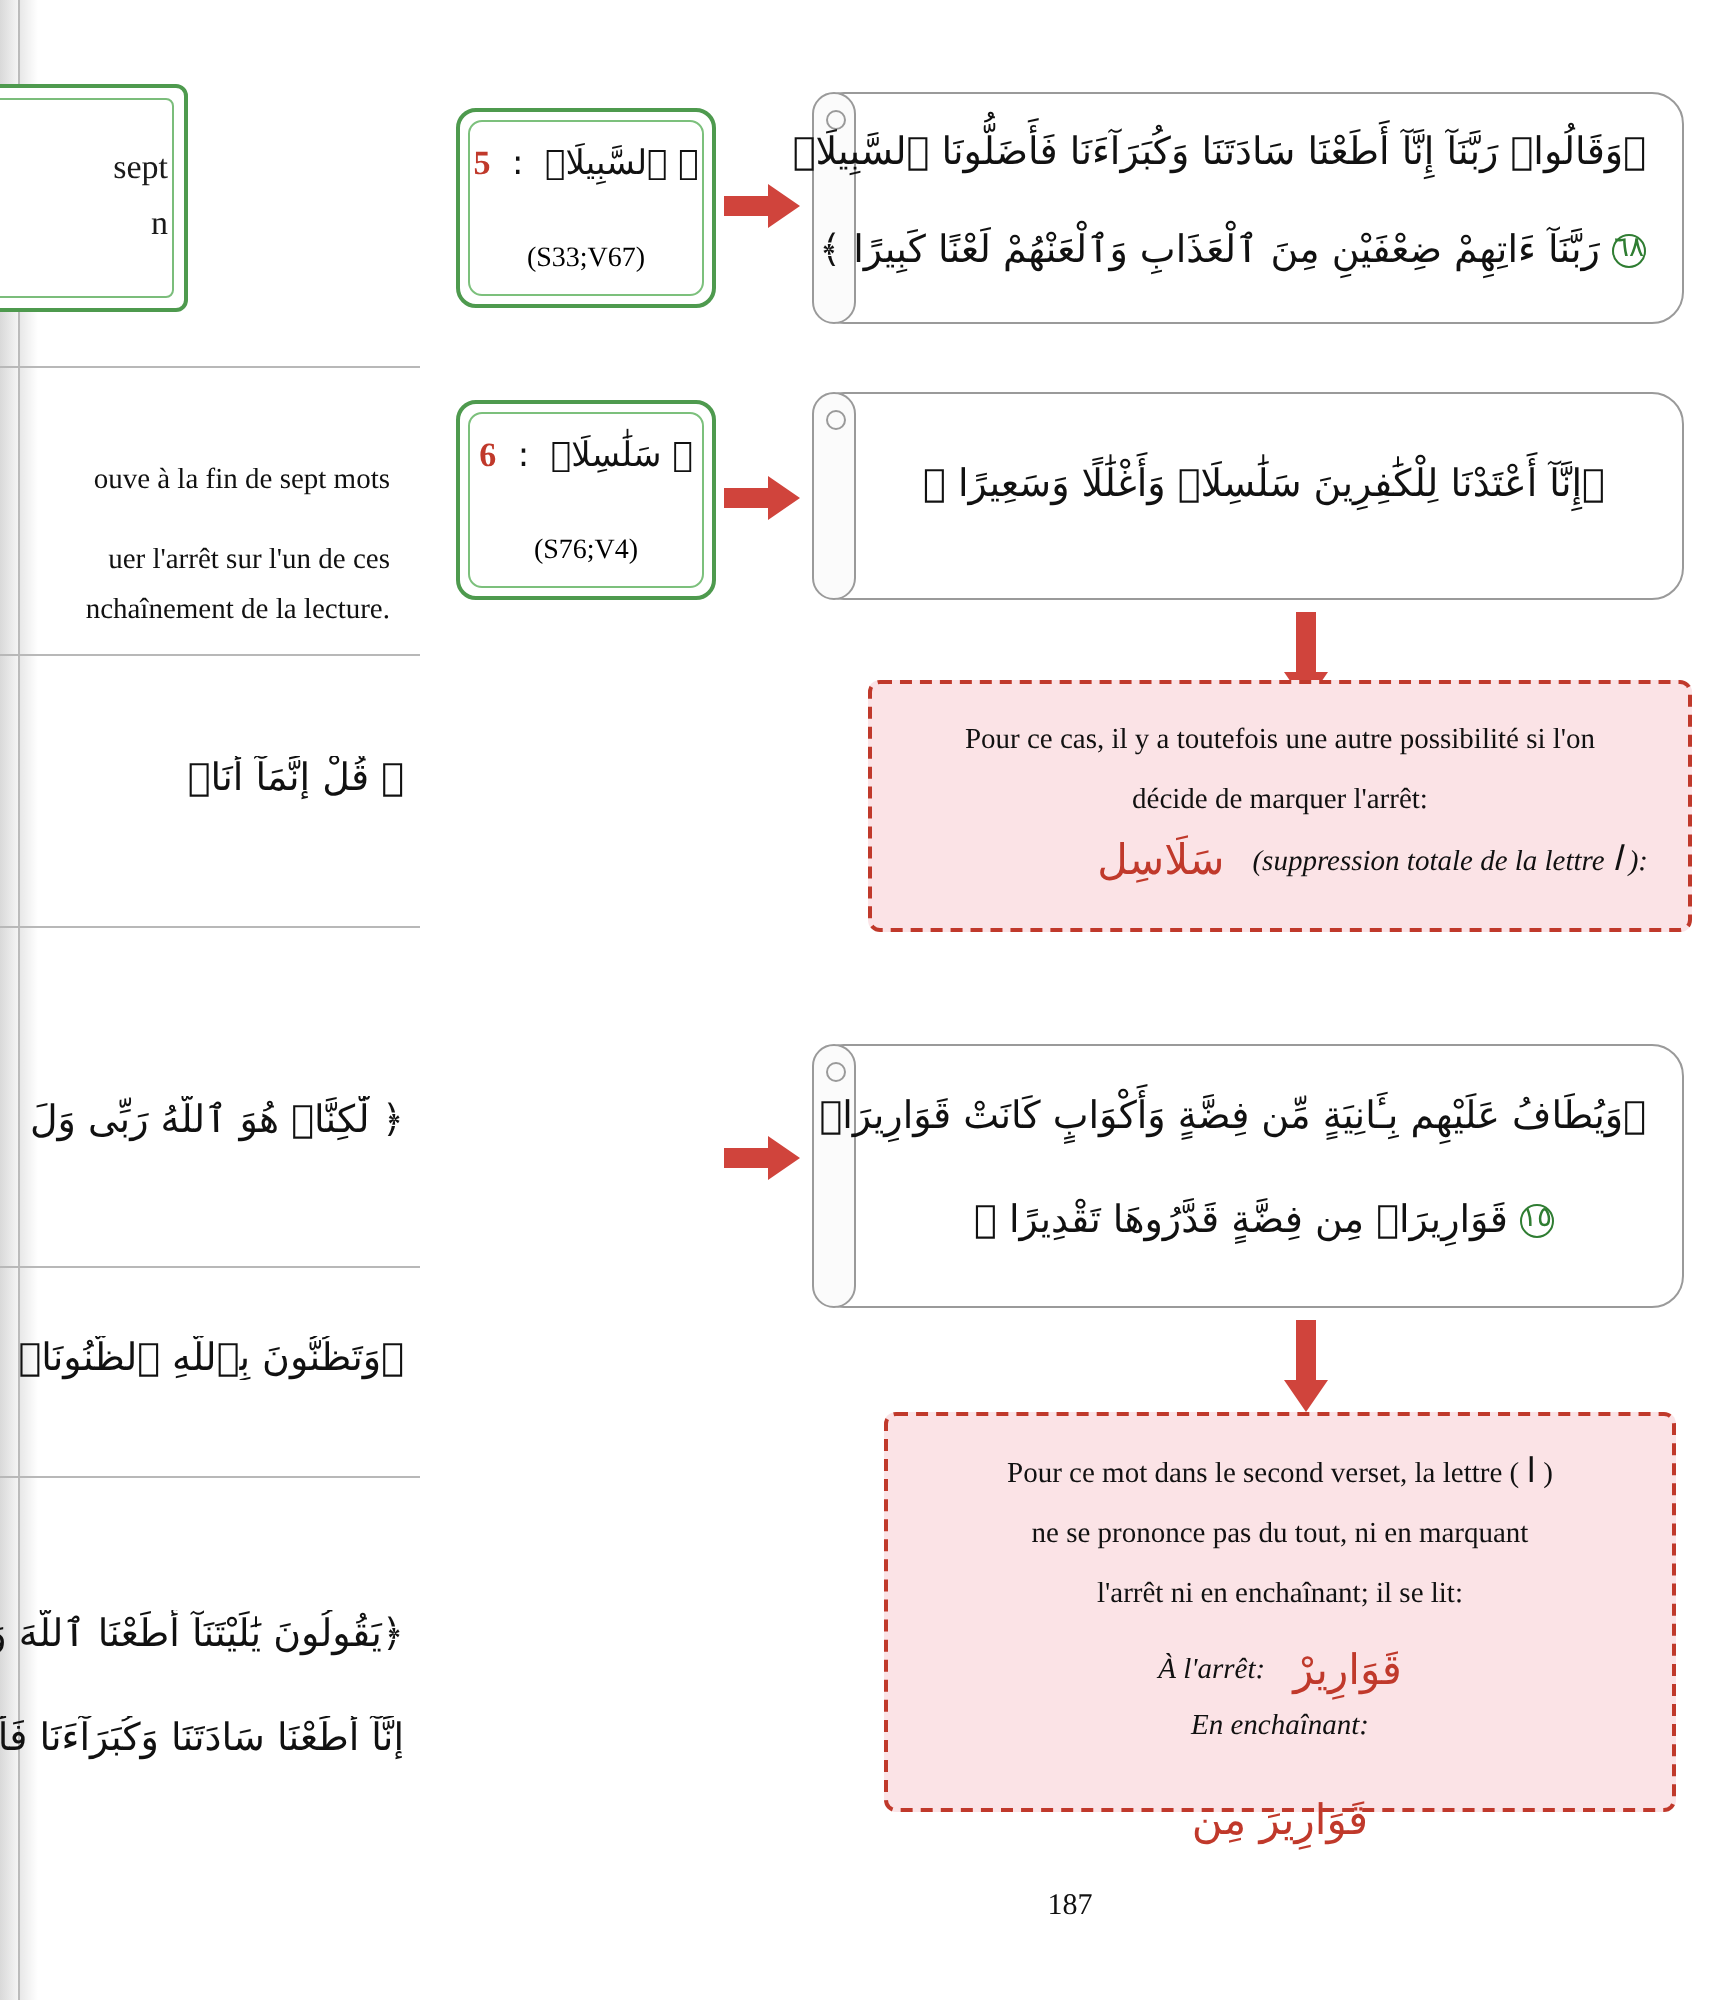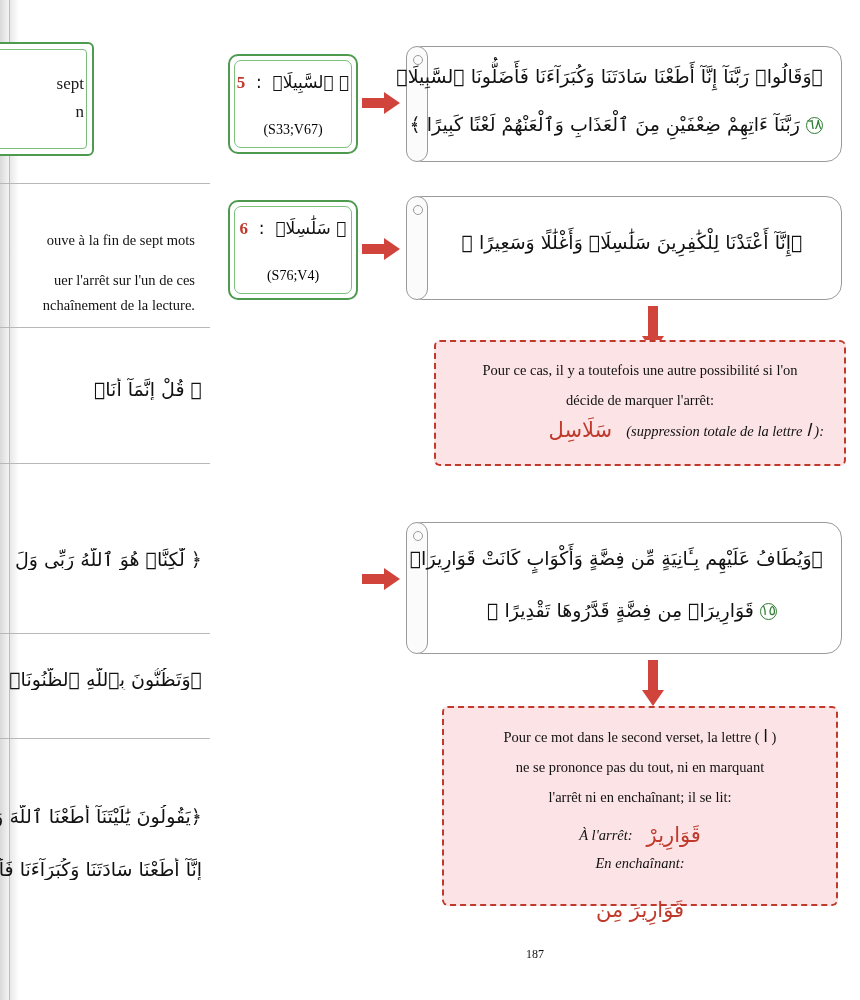--- a/index.html
+++ b/index.html
@@ -229,21 +229,21 @@
     font-family: "DejaVu Sans", sans-serif;
     font-size: 17px;
     color: #111;
   }
 
   .page-number {
     position: absolute;
     left: 0; right: 0;
     bottom: 38px;
     text-align: center;
-    font-size: 12px;
+    font-size: 15px;
     color: #111;
   }
   .watermark {
     position: absolute;
     left: 430px; top: 352px;
     font-size: 26px;
     color: rgba(200,130,130,0.30);
     font-style: italic;
     font-family: "Liberation Serif", serif;
     pointer-events: none;

